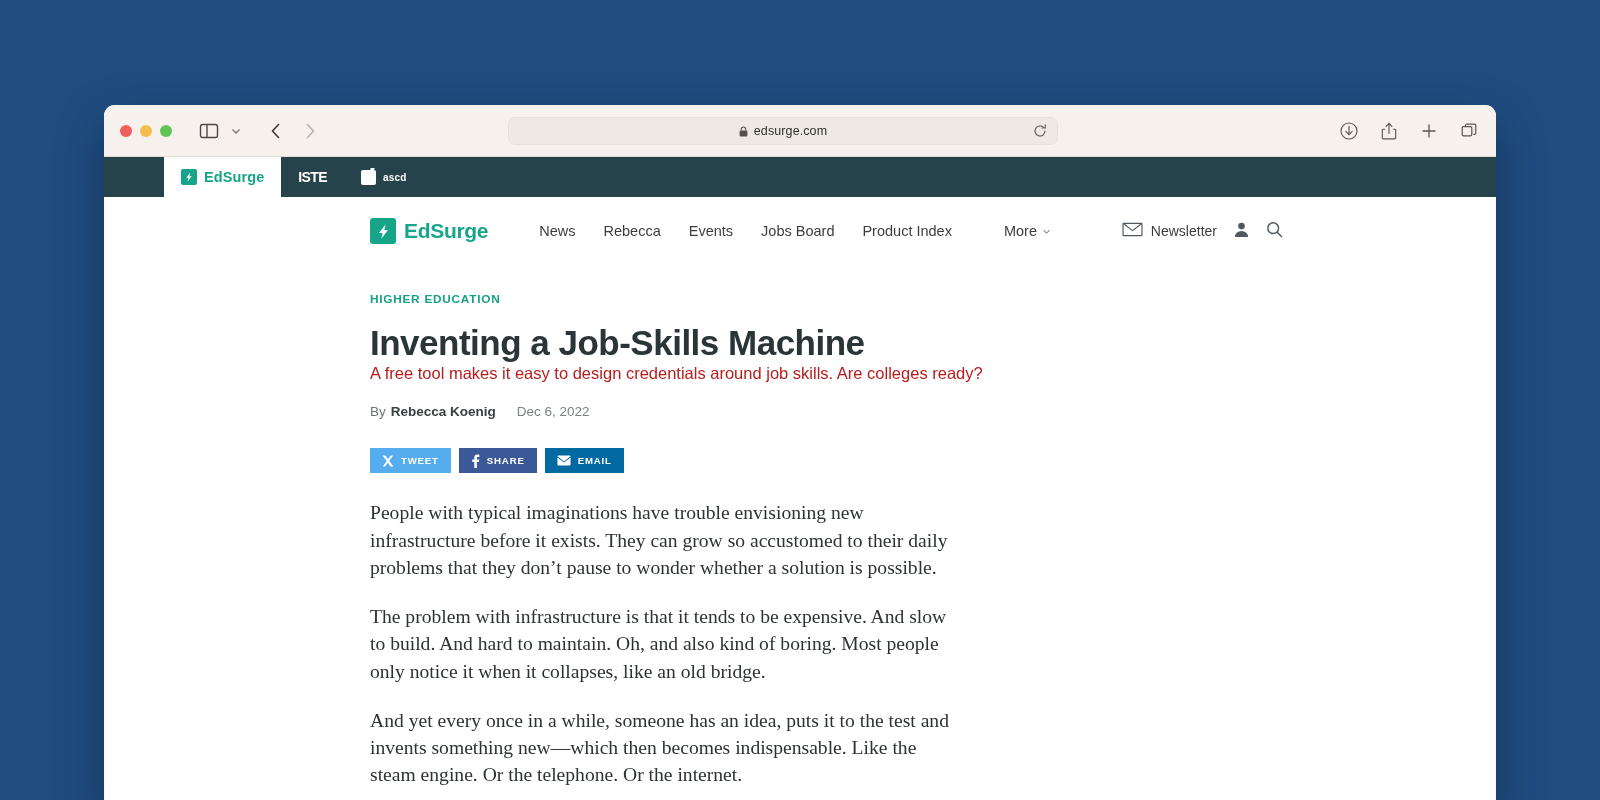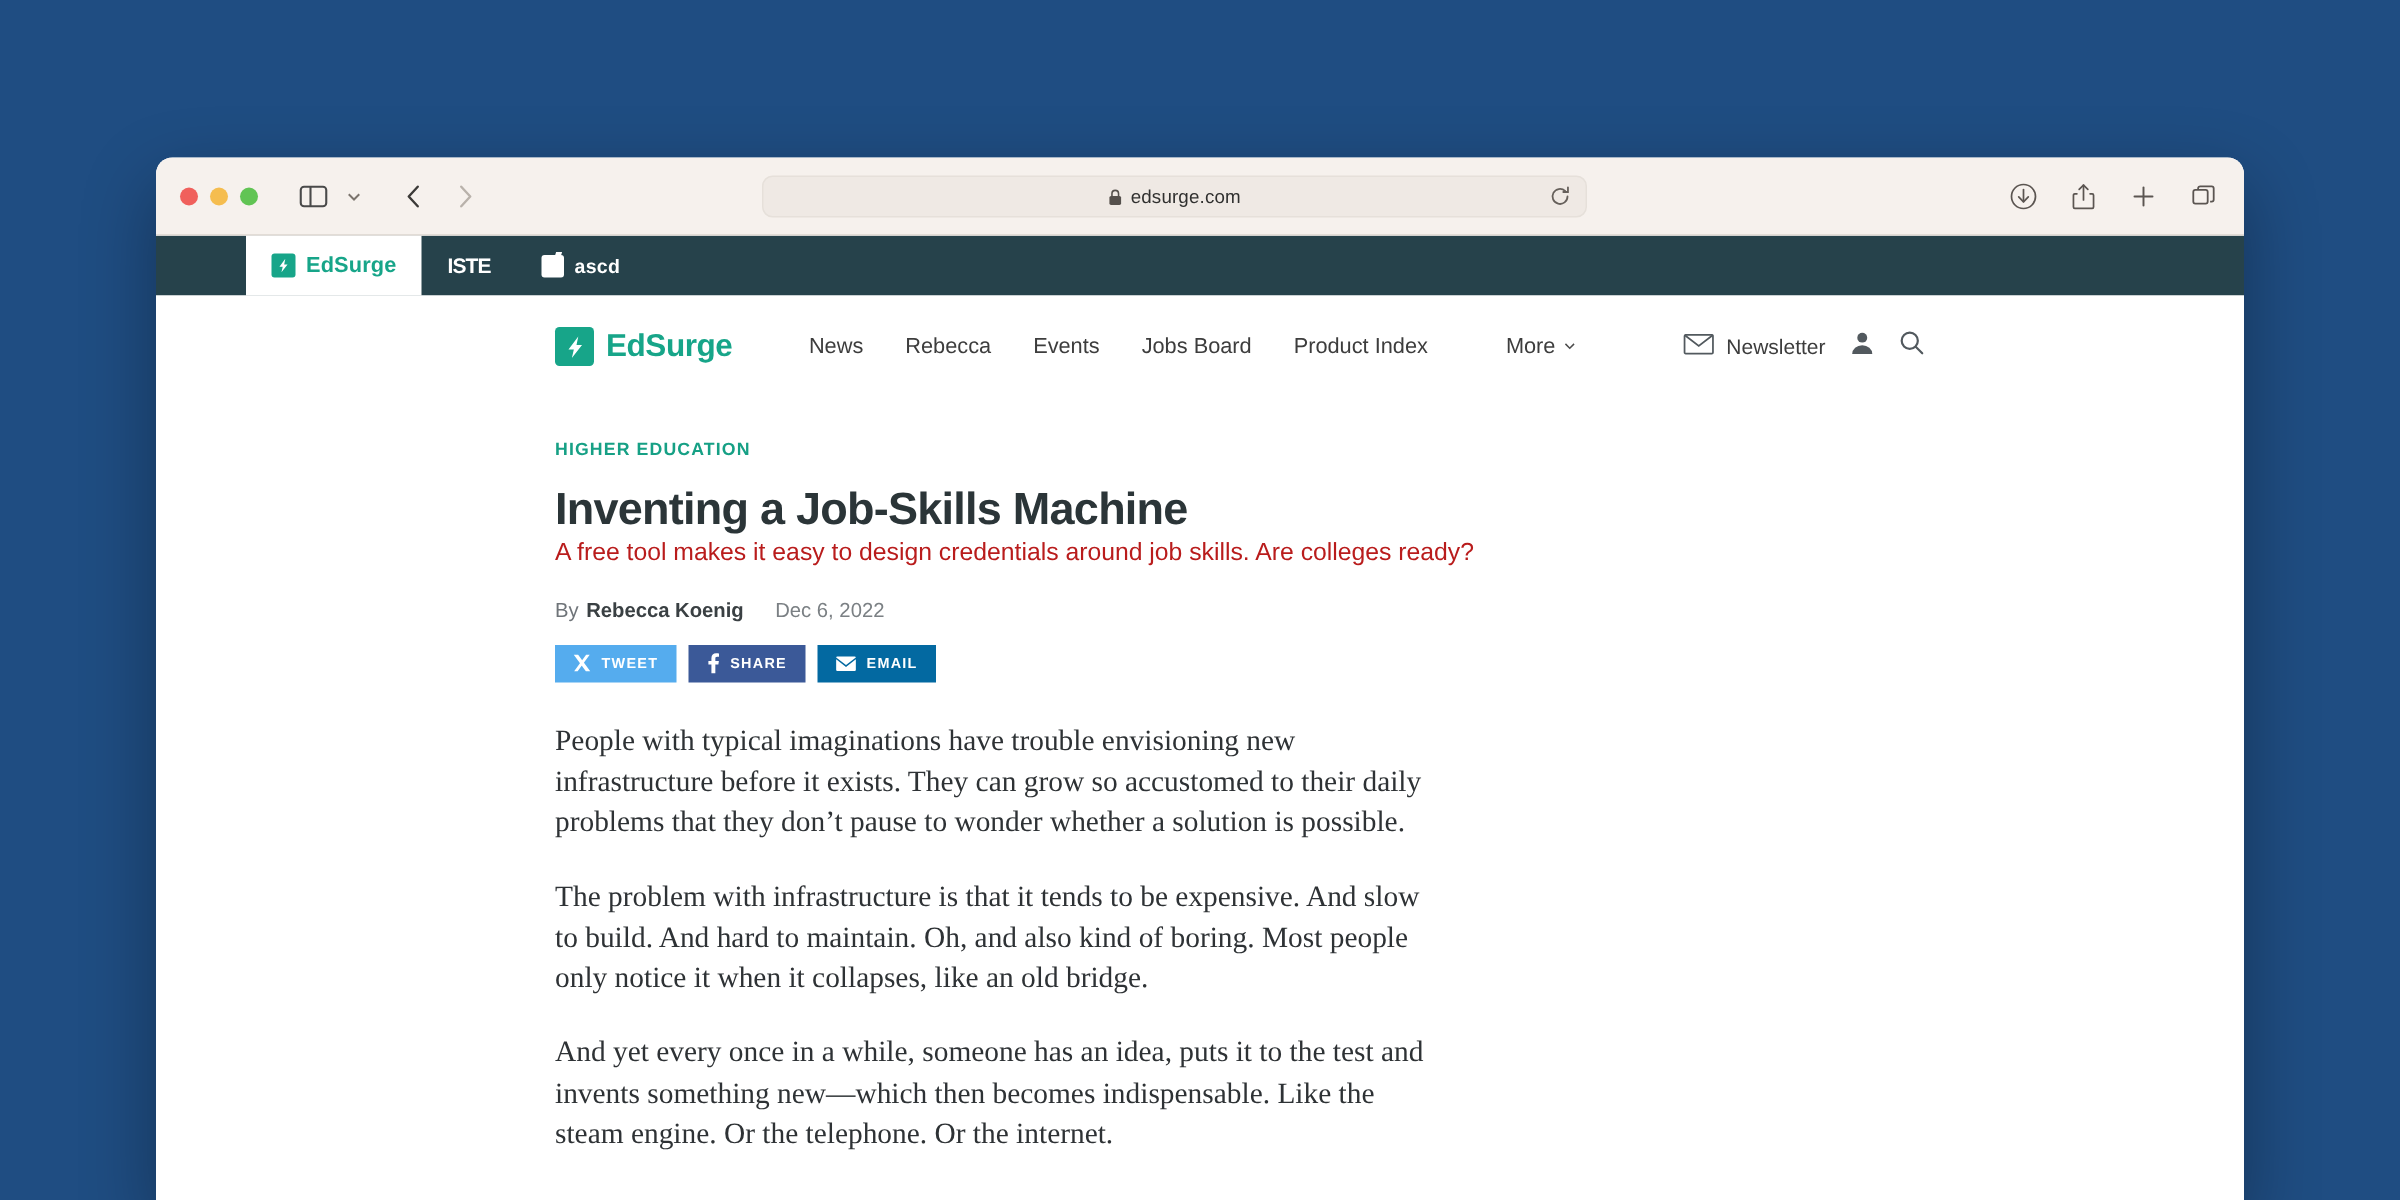--- a/index.html
+++ b/index.html
@@ -147,21 +147,21 @@
   }
   .favicon-ascd::after {
     content: "";
     position: absolute;
     right: 2px; top: -2px;
     width: 4px; height: 5px;
     background: #ffffff;
     transform: skewX(-16deg);
   }
   .tab-ascd-label {
-    font-size: 13px;
+    font-size: 10px;
     font-weight: 700;
     color: #ffffff;
     letter-spacing: 0.2px;
   }
 
   
   .page {
     background: #ffffff;
     height: 608px;
     overflow: hidden;
@@ -233,21 +233,21 @@
     padding-right: 60px;
   }
   .kicker {
     font-size: 11.8px;
     font-weight: 700;
     color: #16a085;
     letter-spacing: 0.75px;
     margin-top: 27px;
   }
   .headline {
-    font-size: 30px;
+    font-size: 35px;
     font-weight: 700;
     color: #2b3538;
     letter-spacing: -0.5px;
     margin-top: 17px;
     line-height: 1.12;
   }
   .dek {
     font-size: 16.5px;
     color: #b91c1c;
     margin-top: 0;
@@ -258,21 +258,21 @@
     font-size: 13.5px;
     color: #6f7479;
     display: flex;
     align-items: baseline;
     gap: 5px;
   }
   .byline .author { color: #3a4043; font-weight: 700; }
   .byline .date { margin-left: 16px; color: #7b8084; }
 
   .share-row {
-    margin-top: 16px;
+    margin-top: 29px;
     display: flex;
     gap: 8px;
   }
   .share-btn {
     height: 25px;
     display: flex;
     align-items: center;
     gap: 7px;
     padding: 0 12px;
     color: #ffffff;

